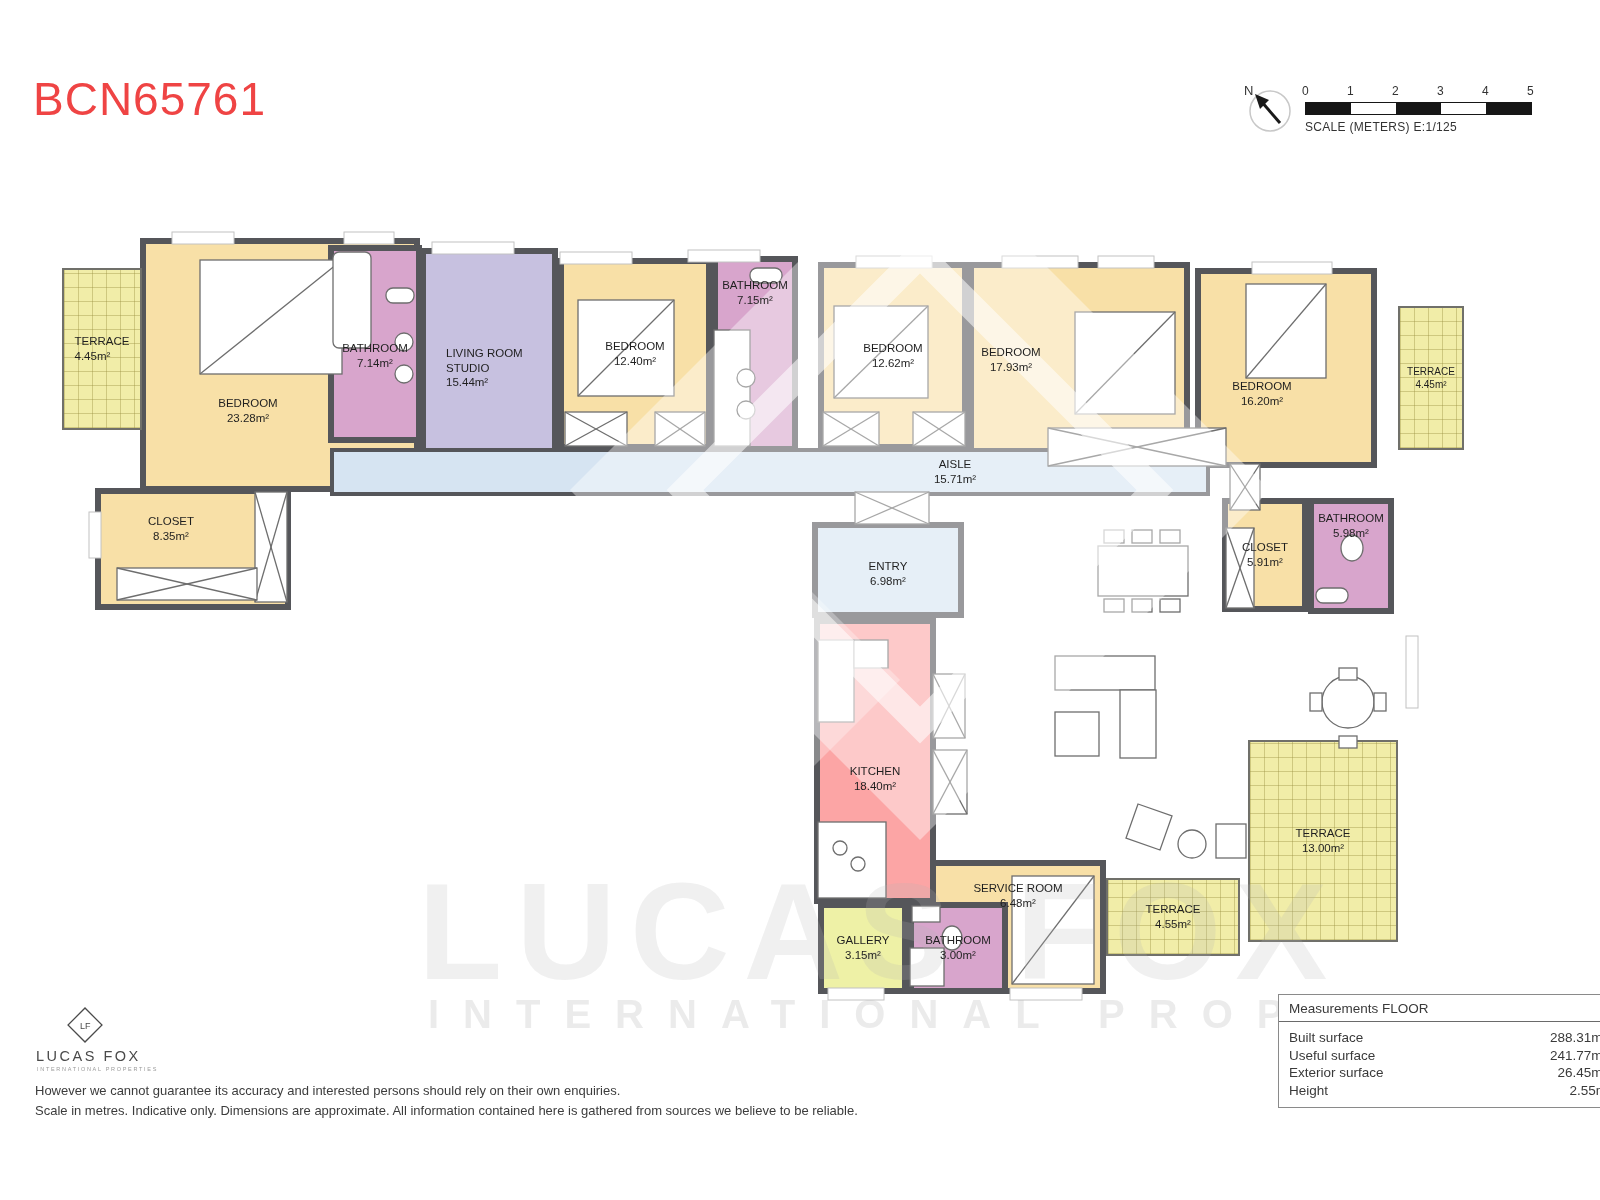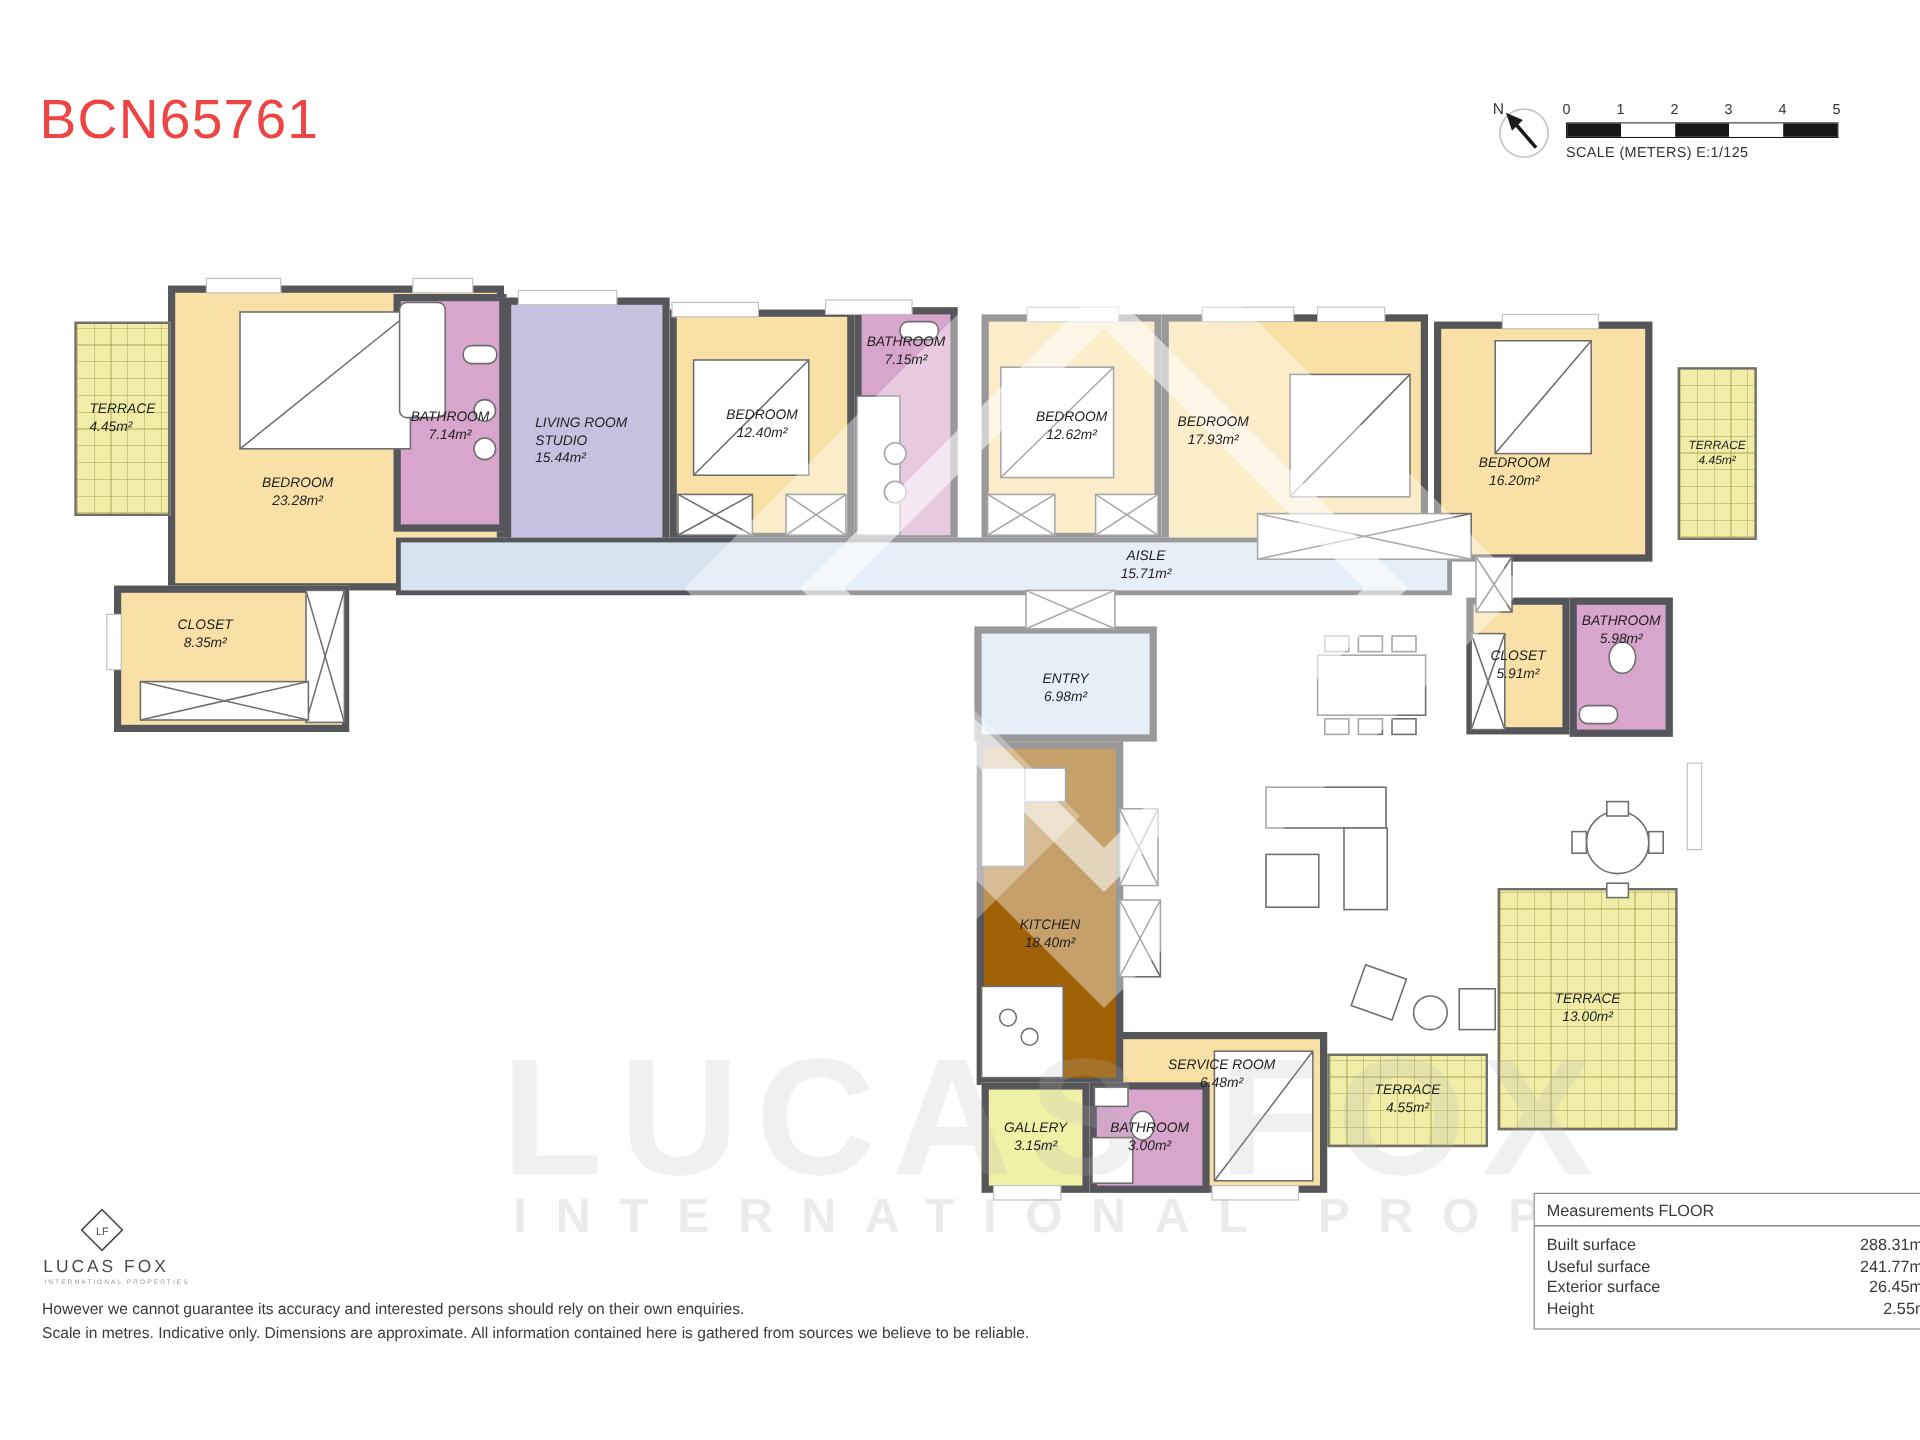--- a/index.html
+++ b/index.html
@@ -18,21 +18,21 @@
   .sb-seg{width:45px;height:11px;}
   .sb-caption{margin-top:5px;letter-spacing:.3px;}
 
   
   .room{position:absolute;box-sizing:border-box;border:6px solid #55565a;
     display:flex;align-items:center;justify-content:center;}
   .room.terrace{border:2px solid #70706a;
     background-image:
       repeating-linear-gradient(0deg, rgba(150,140,60,.38) 0 1px, transparent 1px 14px),
       repeating-linear-gradient(90deg, rgba(150,140,60,.38) 0 1px, transparent 1px 14px);}
-  .rlabel{font-size:11.5px;line-height:1.3;color:#1f1f1f;text-align:center;z-index:3;position:relative;font-style:italic;}
+  .rlabel{font-size:11.5px;line-height:1.3;color:#1f1f1f;text-align:center;z-index:3;position:relative;}
   .rlabel .rname{display:block;white-space:pre-line;}
   .rlabel .rarea{display:block;}
 
   #rm-bedroom1 .rlabel{transform:translate(-32px,46px);}
   #rm-living-studio .rlabel{width:98px;text-align:left;transform:translateX(6px);}
   #rm-aisle .rlabel{transform:translateX(185px);}
   #rm-bedroom4 .rlabel{transform:translateX(-68px);}
   #rm-bedroom5 .rlabel{transform:translate(-24px,26px);}
   #rm-living-dining .rlabel{transform:translate(26px,-14px);}
   #rm-bathroom2{align-items:flex-start;}
@@ -203,21 +203,21 @@
       </div>
   </div>
 
   <div class="room" id="rm-bathroom3" style="left: 1308px; top: 498px; width: 86px; height: 116px; background-color: rgb(216, 165, 204);">
     <div class="rlabel">
         <span class="rname">BATHROOM</span>
         <span class="rarea">5.98m²</span>
       </div>
   </div>
 
-  <div class="room" id="rm-kitchen" style="left: 814px; top: 618px; width: 122px; height: 286px; background-color: #a16207; justify-content: center;">
+  <div class="room" id="rm-kitchen" style="left: 814px; top: 618px; width: 122px; height: 286px; background-color: #fca5a5; justify-content: center;">
     <div class="rlabel">
         <span class="rname">KITCHEN</span>
         <span class="rarea">18.40m²</span>
       </div>
   </div>
 
   <div class="room terrace" id="rm-terrace-13" style="left: 1248px; top: 740px; width: 150px; height: 202px; background-color: rgb(241, 237, 168);">
     <div class="rlabel">
         <span class="rname">TERRACE</span>
         <span class="rarea">13.00m²</span>

